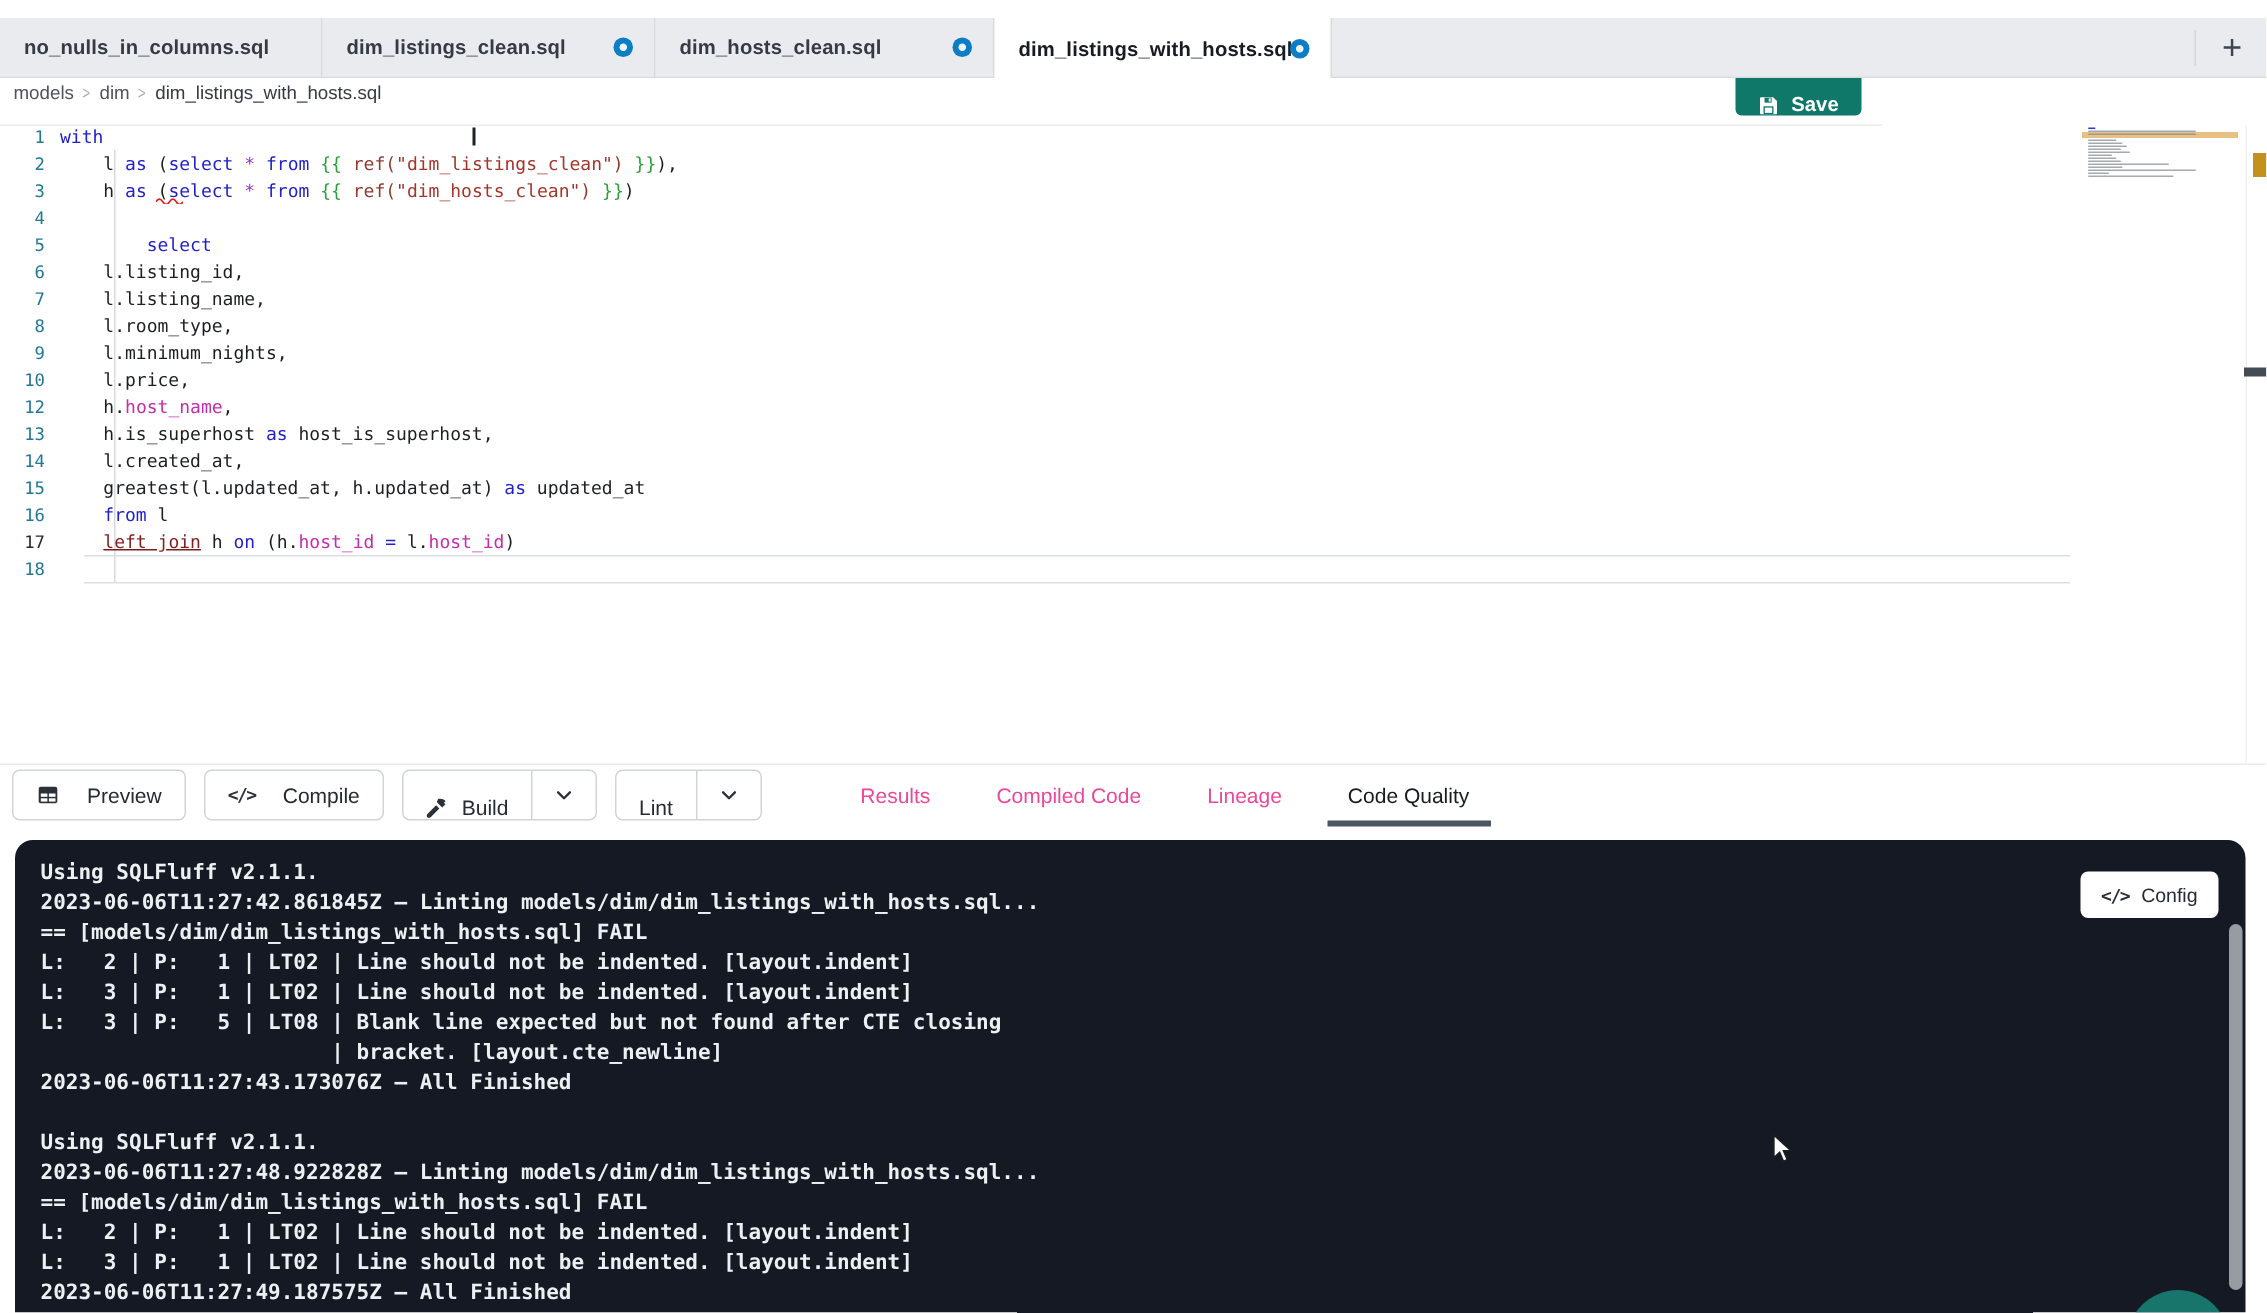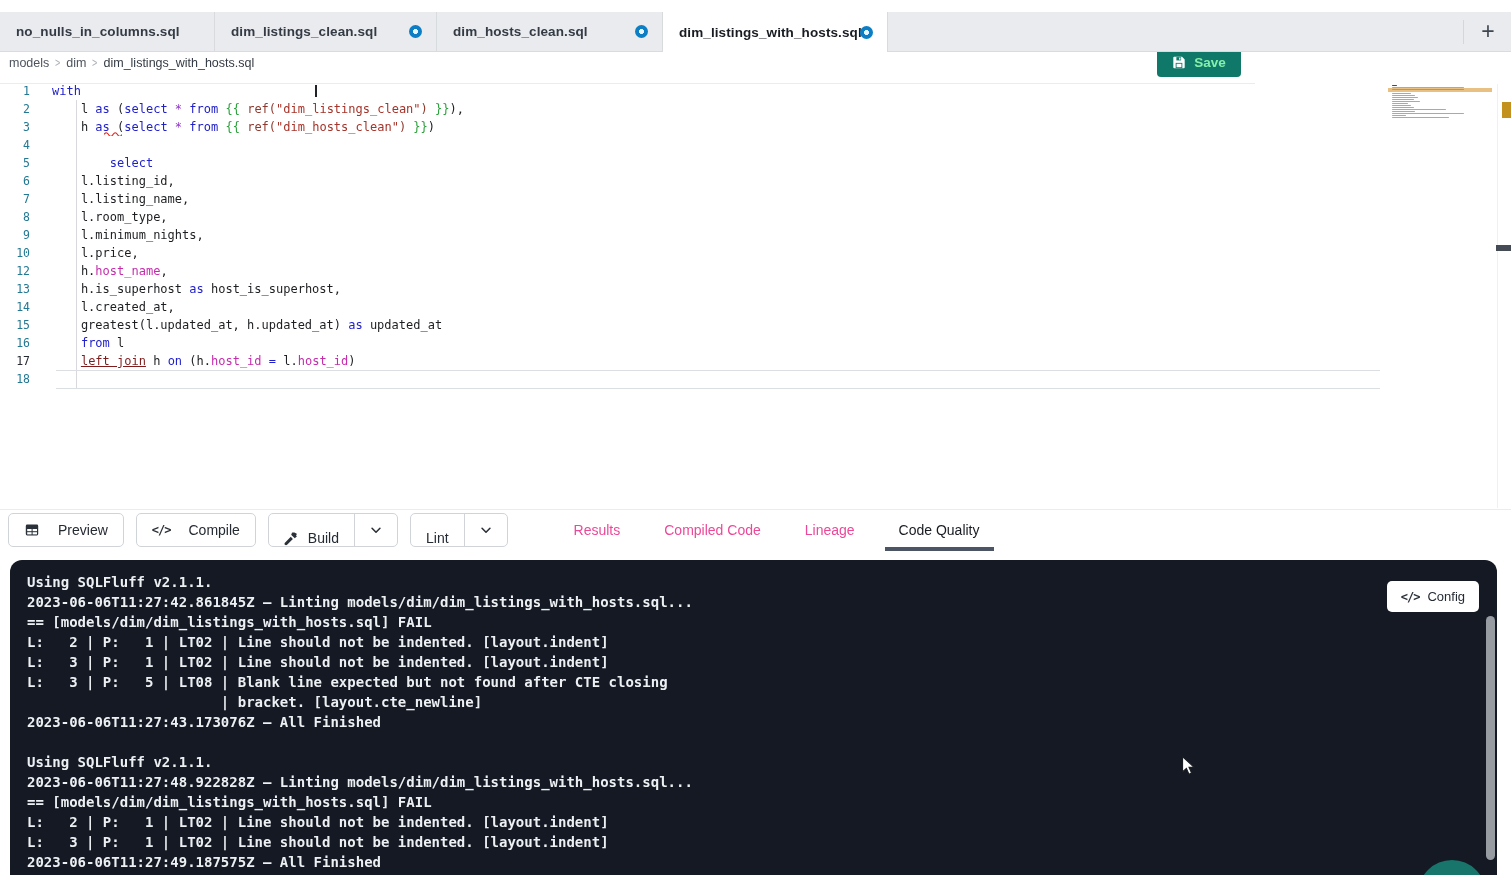--- a/index.html
+++ b/index.html
@@ -39,37 +39,37 @@
   .crumbbar {
     position:absolute; left:0; top:40px; width:1255px; height:44px;
     background:#fff; border-bottom:1px solid #ececee;
     display:flex; align-items:center; padding-left:9px;
   }
   .crumb { font-size:12.5px; color:#4d545e; }
   .crumb.last { color:#343b44; }
   .crumb-sep { font-size:12px; color:#aab0b8; margin:0 5px; transform:scaleX(.75); display:inline-block; }
   .save-btn {
     position:absolute; right:14px; top:7px; height:30px; min-width:84px;
-    background:var(--accent-teal); color:#86efac; border:none; border-radius:4px;
-    display:flex; align-items:center; justify-content:center; gap:8px;
+    background:var(--accent-teal); color:#ffffff; border:none; border-radius:4px;
+    display:flex; align-items:flex-end; justify-content:center; gap:8px;
     font-size:13.5px; font-weight:700; padding:0 14px; cursor:pointer;
     font-family:"Liberation Sans",sans-serif;
   }
 
   
   .editor { position:absolute; left:0; top:84px; width:1511px; height:425px; background:#fff; }
   .code-lines { position:absolute; left:0; top:-2px; width:1380px; }
   .code-row { display:flex; height:18px; align-items:center; }
   .ln {
     width:30px; text-align:right; flex:none;
     font-family:"DejaVu Sans Mono", monospace; font-size:11.5px; color:#237893;
   }
   .code-row.active .ln { color:#262a31; }
   pre.code {
-    margin-left:22px; font-family:"DejaVu Sans Mono", monospace;
+    margin-left:10px; font-family:"DejaVu Sans Mono", monospace;
     font-size:12px; line-height:18px; white-space:pre; color:#1c1e21;
   }
   .k  { color:#2121cc; }
   .str{ color:#a5342a; }
   .fn { color:#8f3a2e; }
   .br { color:#2aa13a; }
   .v  { color:#c42cab; }
   .st { color:#9036c9; }
   .g  { color:#7f1d1d;text-decoration:underline; }
   .p  { color:#1c1e21; }

